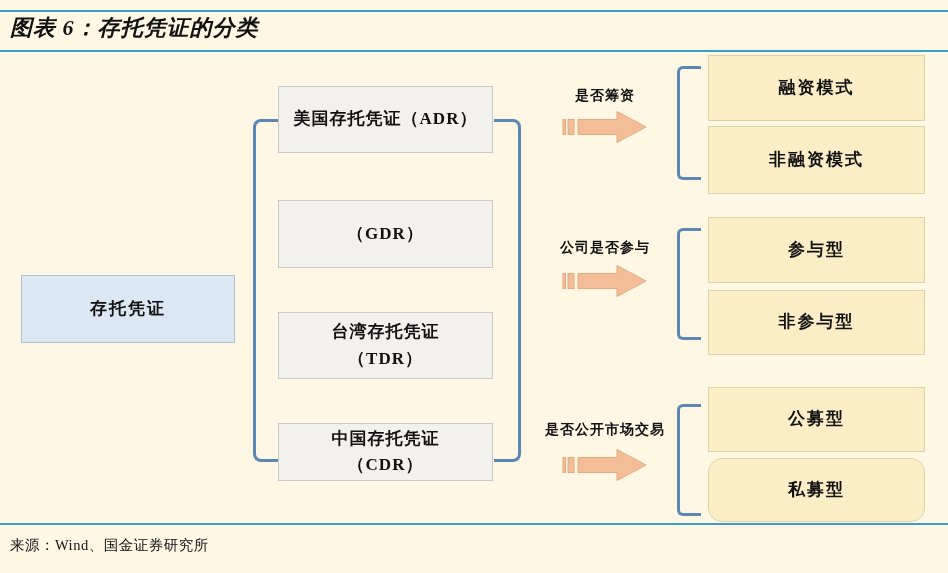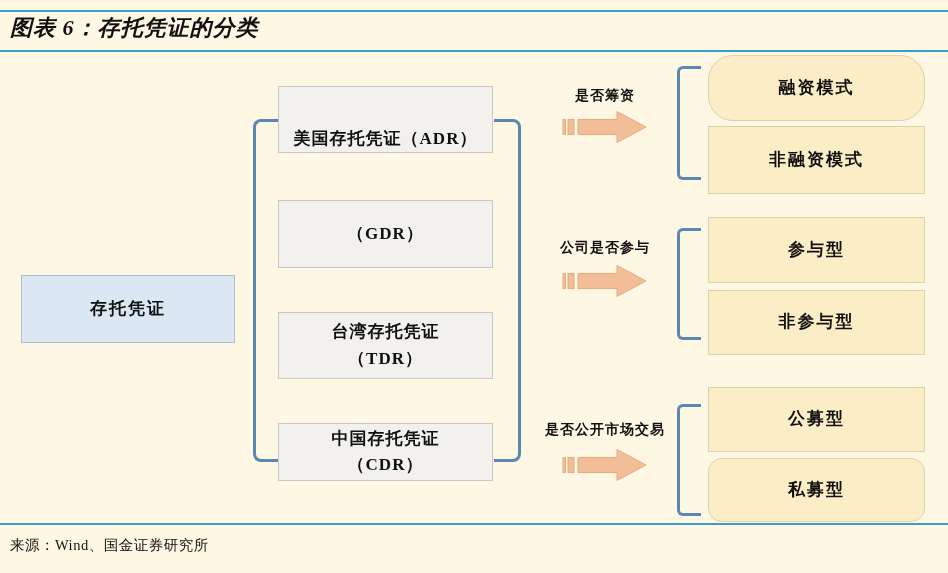--- a/index.html
+++ b/index.html
@@ -52,31 +52,31 @@
     background: var(--root-box-bg);
     border: 1px solid var(--root-box-border);
     letter-spacing: 2px;
   }
   .type-box {
     left: 278px; width: 215px;
     background: var(--type-box-bg);
     border: 1px solid var(--type-box-border);
     letter-spacing: 1px;
   }
-  .type-adr { top: 86px;  height: 67px; justify-content: flex-end; }
+  .type-adr { top: 86px;  height: 67px; }
   .type-gdr { top: 200px; height: 68px; }
   .type-tdr { top: 312px; height: 67px; }
   .type-cdr { top: 423px; height: 58px; }
   .outcome-box {
     left: 708px; width: 217px;
     background: var(--outcome-box-bg);
     border: 1px solid var(--outcome-box-border);
     letter-spacing: 2px;
   }
-  .o1a { top: 55px;  height: 66px; border-radius: 25px; }
+  .o1a { top: 55px;  height: 66px; }
   .o1b { top: 126px; height: 68px; }
   .o2a { top: 217px; height: 66px; }
   .o2b { top: 290px; height: 65px; }
   .o3a { top: 387px; height: 65px; }
   .o3b { top: 458px; height: 64px; border-radius: 14px; }
   .bracket { background: transparent; }
   .bracket-open {
     border-left: 3px solid var(--bracket-blue);
     border-top: 3px solid var(--bracket-blue);
     border-bottom: 3px solid var(--bracket-blue);

